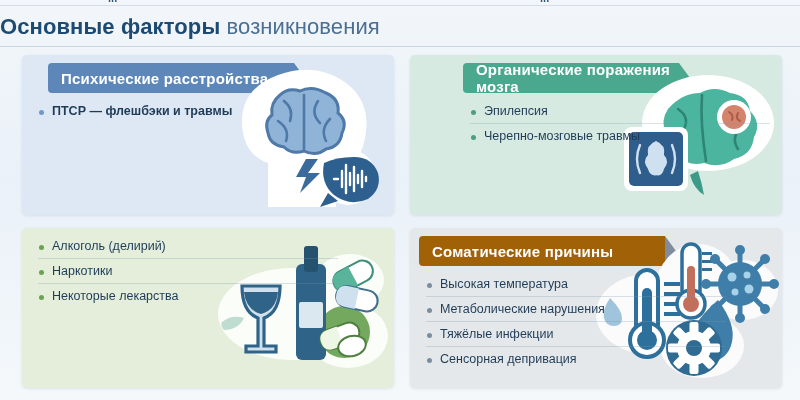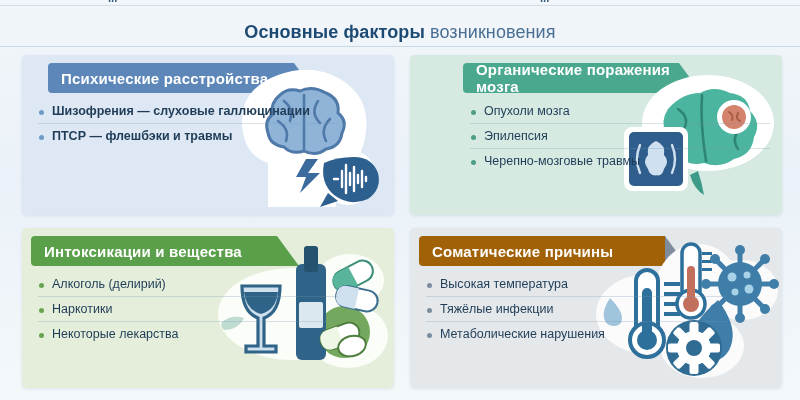--- a/index.html
+++ b/index.html
@@ -23,24 +23,22 @@
   }
   .top-cut .a { left: 108px; }
   .top-cut .b { left: 540px; }
   .hairline {
     position: absolute; top: 5px; left: 0; width: 800px; height: 1px;
     background: rgba(170,190,210,.45);
   }
 
   .page-title {
     position: absolute; top: 14px; left: 0; width: 800px;
-    text-align: center;
-    font-size: 18px; color: #4a6f93; font-weight: normal;
+    font-size: 22px; color: #4a6f93; font-weight: normal;
     letter-spacing: .1px;
-    margin-top: 8px;
   }
   .page-title .strong { font-weight: bold; color: #1d4a72; }
 
   .title-rule {
     position: absolute; top: 46px; left: 0; width: 800px; height: 1px;
     background: rgba(160,185,210,.5);
   }
 
   .grid {
     position: absolute; top: 55px; left: 22px;
@@ -142,65 +140,60 @@
 </div>
 <div class="title-rule"></div>
 
 <div class="grid">
 
   <div class="card c1">
     <div class="card-header">
       <span>Психические расстройства</span>
     </div>
     <ul class="card-list">
-      <li>Шизофрения — слуховые галлюцинации</li>
       <li>ПТСР — флешбэки и травмы</li>
     </ul>
     <svg class="art" viewBox="0 0 190 150">
       <path d="M60 148 L60 104 Q36 96 34 66 Q32 30 70 16 Q104 4 132 20 Q162 38 158 72 Q155 106 128 114 L128 148 Z" fill="#ffffff"></path>
       <path d="M72 36 Q62 44 64 56 Q56 62 60 74 Q62 86 76 88 Q84 96 96 92 Q108 98 118 90 Q132 88 134 74 Q140 62 130 54 Q132 40 118 34 Q104 26 92 32 Q80 28 72 36 Z" fill="#8fb4d8"></path>
       <path d="M76 42 Q86 50 82 62 M96 36 L96 90 M110 42 Q102 54 112 64 M70 62 Q82 70 78 82 M122 60 Q112 70 118 82" stroke="#4f79a8" stroke-width="2.6" fill="none" stroke-linecap="round"></path>
       <path d="M72 36 Q62 44 64 56 Q56 62 60 74 Q62 86 76 88 Q84 96 96 92 Q108 98 118 90 Q132 88 134 74 Q140 62 130 54 Q132 40 118 34 Q104 26 92 32 Q80 28 72 36 Z" fill="none" stroke="#4f79a8" stroke-width="3"></path>
       <circle cx="140" cy="118" r="28" fill="#ffffff"></circle>
       <path d="M116 104 Q112 124 126 136 Q142 148 160 140 Q174 130 170 114 Q164 98 146 98 Q128 98 116 104 Z" fill="#2d5f8f"></path>
       <path d="M120 134 L112 148 L130 142 Z" fill="#2d5f8f"></path>
       <path d="M126 120 L130 120 M134 112 L134 128 M138 106 L138 134 M142 114 L142 126 M146 108 L146 132 M150 116 L150 124 M154 112 L154 128 M158 118 L158 122" stroke="#ffffff" stroke-width="2.4" stroke-linecap="round"></path>
       <path d="M98 100 L110 100 L100 114 L112 114 L92 134 L98 118 L88 118 Z" fill="#3a6b9c"></path>
     </svg>
   </div>
 
   <div class="card c2">
     <div class="card-header">
       <span>Органические поражения мозга</span>
     </div>
     <ul class="card-list">
-      <li>Опухоли мозга</li>
       <li>Эпилепсия</li>
       <li>Черепно-мозговые травмы</li>
     </ul>
     <svg class="art" viewBox="0 0 190 150">
       <ellipse cx="118" cy="58" rx="66" ry="48" fill="#ffffff"></ellipse>
       <path d="M78 44 Q70 56 76 68 Q72 84 88 90 Q98 102 114 98 Q130 104 144 94 Q162 90 164 72 Q172 58 160 46 Q158 30 140 28 Q124 20 110 28 Q92 28 78 44 Z" fill="#4cb5a0"></path>
       <path d="M100 110 Q104 124 114 130 Q112 118 108 106 Z" fill="#3c9b88"></path>
       <path d="M88 44 Q100 52 94 64 M112 30 Q110 58 116 96 M134 40 Q124 54 136 64 M82 66 Q94 74 90 86 M152 62 Q140 72 148 84" stroke="#2e8574" stroke-width="2.6" fill="none" stroke-linecap="round"></path>
       <circle cx="144" cy="52" r="17" fill="#ffffff"></circle>
       <circle cx="144" cy="52" r="12" fill="#d4836d"></circle>
       <path d="M139 47 Q144 50 142 55 M148 48 Q145 54 150 56" stroke="#a85d48" stroke-width="2" fill="none" stroke-linecap="round"></path>
       <rect x="34" y="62" width="64" height="64" rx="8" fill="#ffffff"></rect>
       <rect x="39" y="67" width="54" height="54" rx="5" fill="#2f5e8c"></rect>
       <path d="M66 76 Q56 80 58 90 Q52 96 58 104 Q60 112 68 110 L66 76 Z" fill="#cfe0f0"></path>
       <path d="M66 76 Q76 80 74 90 Q80 96 74 104 Q72 112 66 110 Z" fill="#cfe0f0"></path>
       <path d="M50 80 Q44 94 50 108 M82 80 Q88 94 82 108" stroke="#cfe0f0" stroke-width="2.4" fill="none" stroke-linecap="round"></path>
     </svg>
   </div>
 
   <div class="card c3">
-    <div class="card-header">
-      <span>Интоксикации и вещества</span>
-    </div>
     <ul class="card-list">
       <li>Алкоголь (делирий)</li>
       <li>Наркотики</li>
       <li>Некоторые лекарства</li>
     </ul>
     <svg class="art" viewBox="0 0 190 150">
       <ellipse cx="92" cy="74" rx="74" ry="46" fill="#fbfdf8"></ellipse>
       <ellipse cx="148" cy="96" rx="40" ry="32" fill="#fbfdf8"></ellipse>
       <ellipse cx="150" cy="40" rx="34" ry="26" fill="#fbfdf8"></ellipse>
       <circle cx="144" cy="92" r="26" fill="#74a85e"></circle>
@@ -226,22 +219,23 @@
       <path d="M22 82 Q32 74 44 78 Q38 90 24 90 Q20 86 22 82 Z" fill="#bfdcd0"></path>
     </svg>
   </div>
 
   <div class="card c4">
     <div class="card-header">
       <span>Соматические причины</span>
     </div>
     <ul class="card-list">
       <li>Высокая температура</li>
+      <li>Метаболические нарушения</li>
       <li>Тяжёлые инфекции</li>
-      <li>Метаболические нарушения</li>
+      <li>Сенсорная депривация</li>
     </ul>
     <svg class="art" viewBox="0 0 190 150">
       <ellipse cx="58" cy="78" rx="52" ry="40" fill="#fbfbfc"></ellipse>
       <ellipse cx="108" cy="52" rx="42" ry="44" fill="#fbfbfc"></ellipse>
       <ellipse cx="152" cy="54" rx="36" ry="30" fill="#fbfbfc"></ellipse>
       <ellipse cx="112" cy="110" rx="42" ry="32" fill="#fbfbfc"></ellipse>
       <g>
         <rect x="46" y="34" width="22" height="66" rx="11" fill="#ffffff" stroke="#2e709c" stroke-width="4"></rect>
         <circle cx="57" cy="104" r="17" fill="#ffffff" stroke="#2e709c" stroke-width="4"></circle>
         <circle cx="57" cy="104" r="10" fill="#2e709c"></circle>

